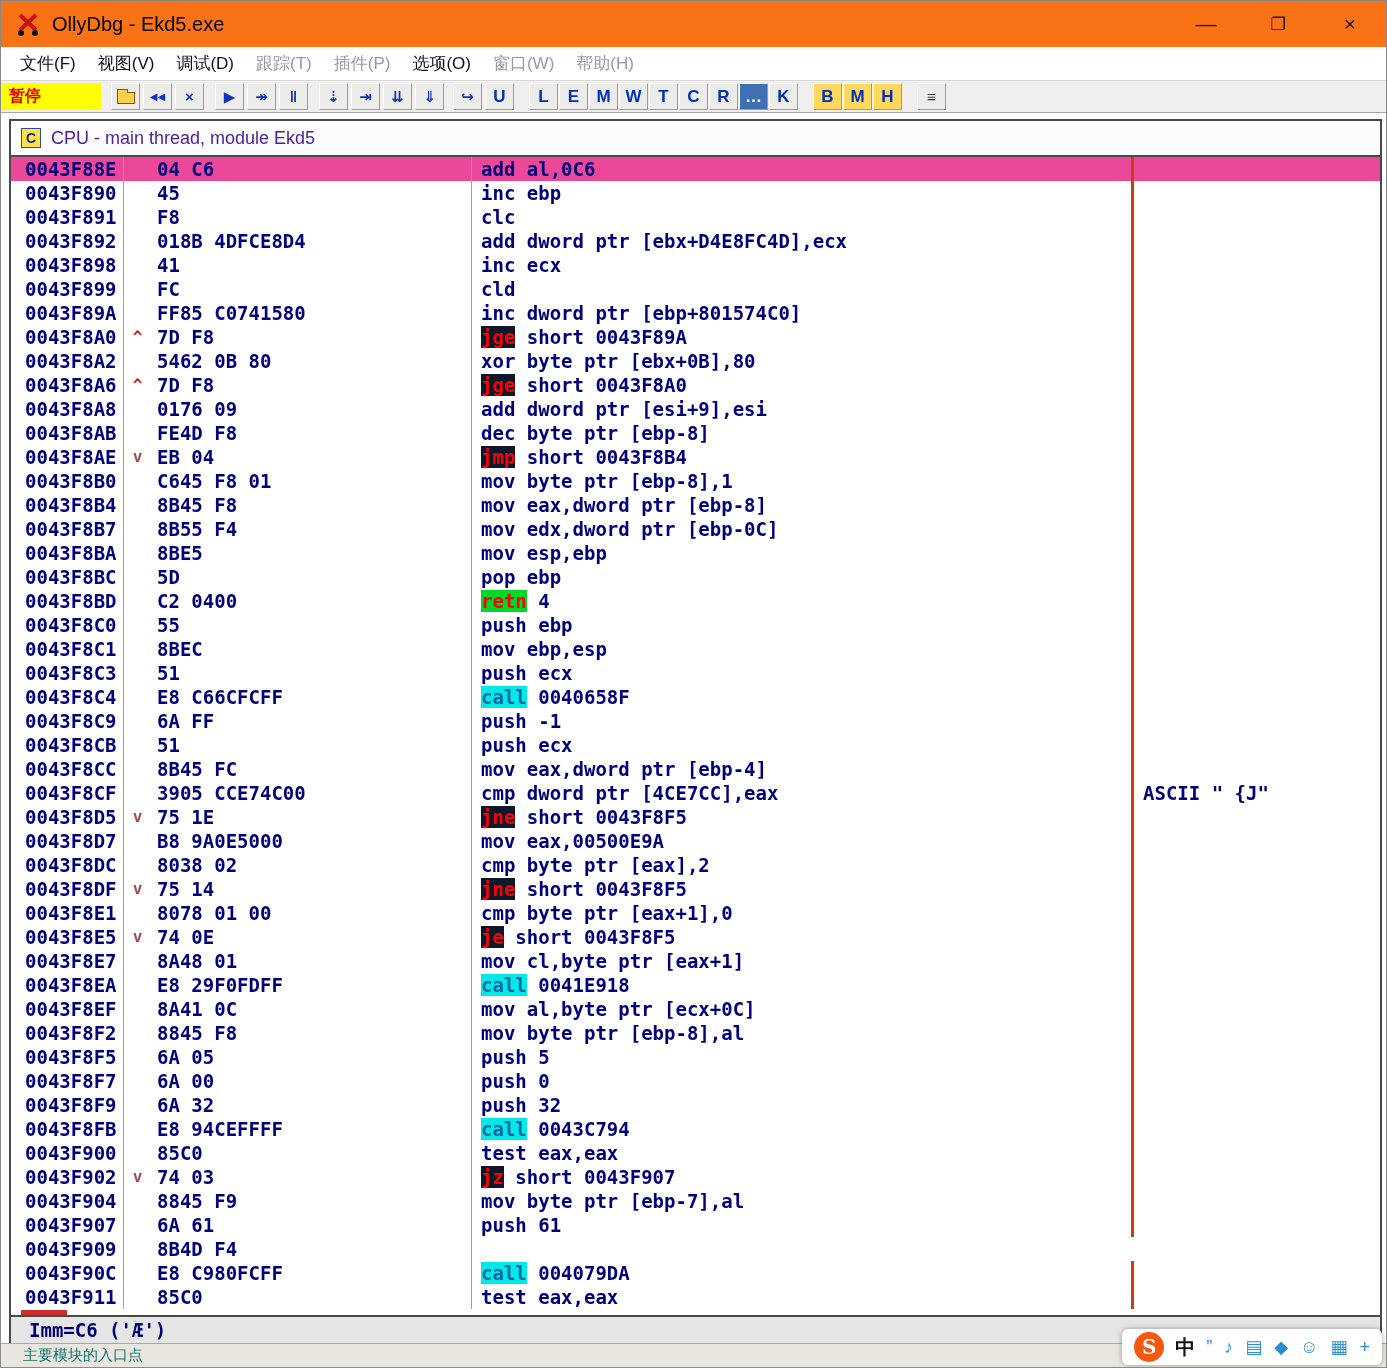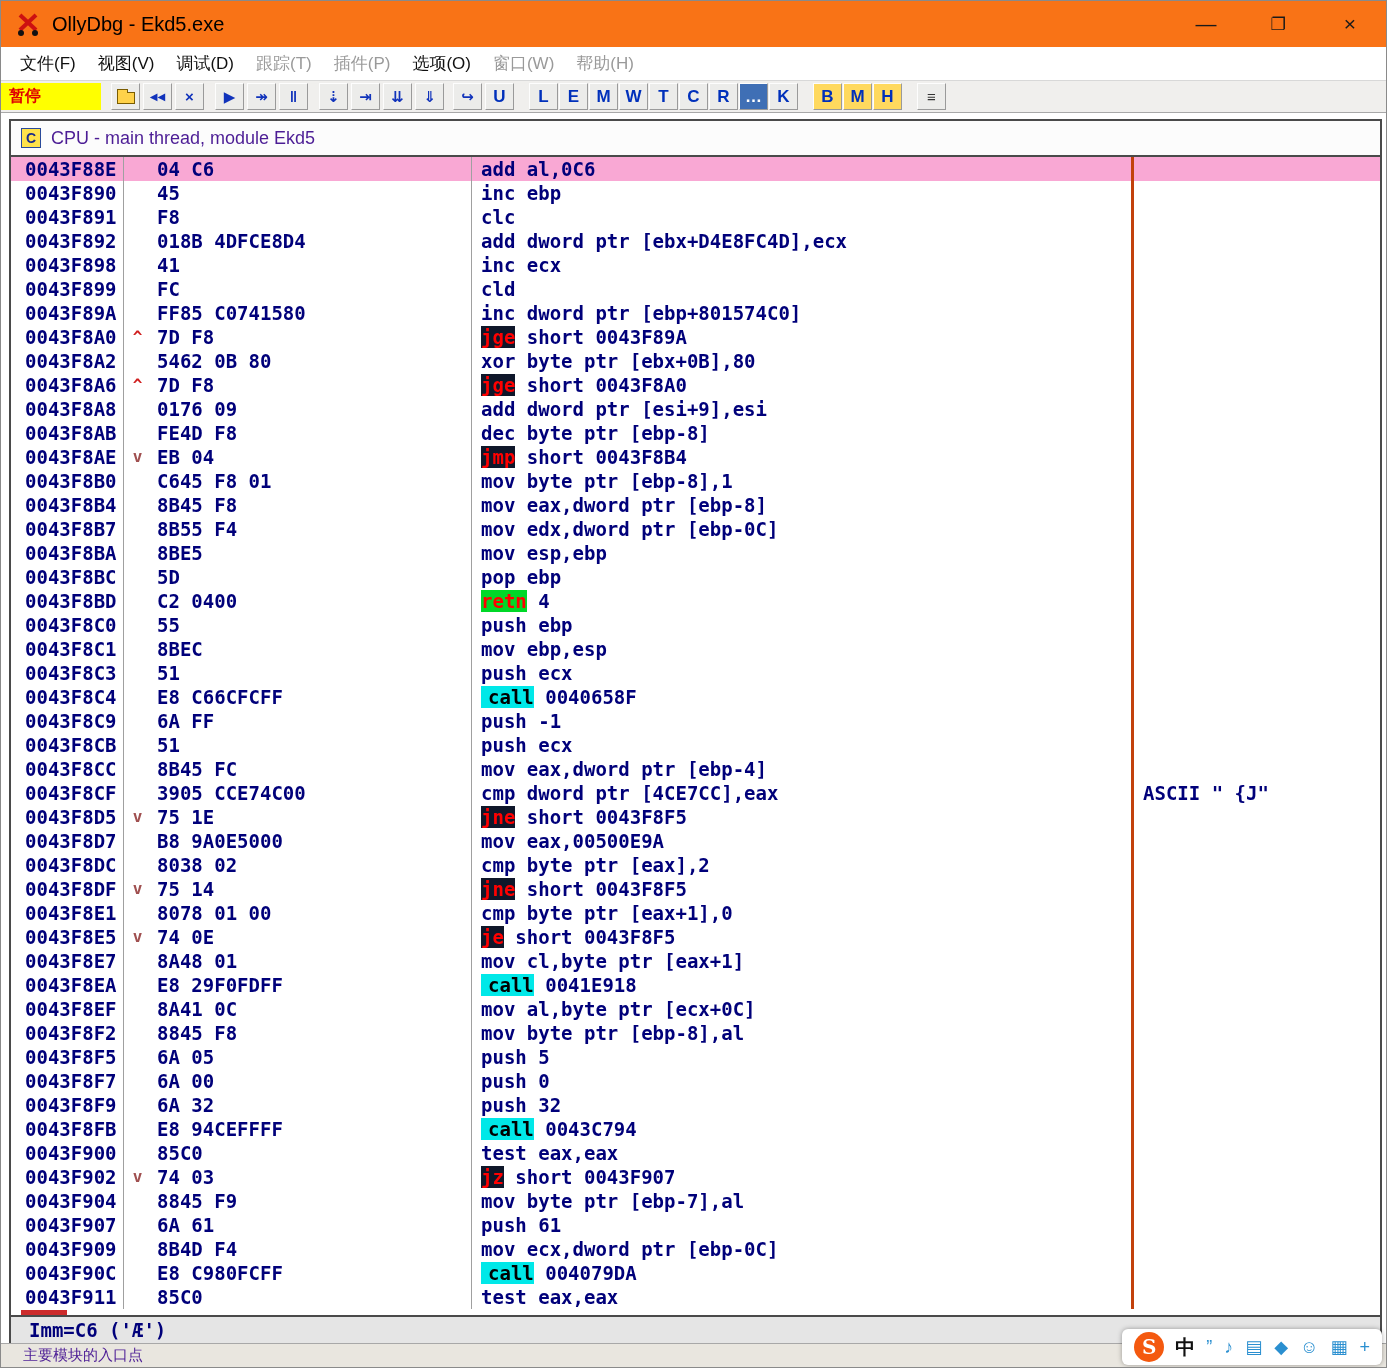--- a/index.html
+++ b/index.html
@@ -29,36 +29,36 @@
   .folder-icon{width:18px;height:12px;background:#ffd24a;border:1px solid #7a5c00;position:relative;margin-top:3px;}
   .folder-icon::before{content:'';position:absolute;left:-1px;top:-4px;width:9px;height:3px;background:#ffd24a;border:1px solid #7a5c00;border-bottom:none;}
   
   .cpu-frame{position:absolute;left:8px;top:118px;width:1373px;height:1226px;border:2px solid #4a4a4a;background:#ffffff;}
   .cpu-titlebar{height:36px;background:#fcfcfc;border-bottom:2px solid #4a4a4a;display:flex;align-items:center;padding-left:10px;}
   .cpu-icon{width:20px;height:20px;background:#ffe24a;border:1px solid #2a4a9a;color:#1a2a8a;font-weight:bold;font-size:14px;display:flex;align-items:center;justify-content:center;flex:0 0 auto;}
   .cpu-title{margin-left:10px;font-size:18px;color:#4c1d95;}
   
   .disasm{height:1158px;background:#ffffff;overflow:hidden;font-family:"DejaVu Sans Mono","Liberation Mono",monospace;font-weight:bold;font-size:19px;color:#00007a;}
   .drow{display:flex;height:24px;line-height:24px;white-space:pre;}
-  .drow.sel{background:#f9a8d4;}
+  .drow.sel{background:#ec4899;}
   .c-addr{width:113px;padding-left:14px;border-right:1px solid #a0a0a0;flex:0 0 auto;}
   .c-arrow{width:27px;flex:0 0 auto;text-align:center;font-size:16px;}
   .c-arrow.up{color:#d02020;}
   .c-arrow.down{color:#a05050;}
   .c-bytes{width:321px;padding-left:6px;border-right:1px solid #a0a0a0;flex:0 0 auto;}
   .c-dis{width:662px;padding-left:9px;border-right:3px solid #c2410c;flex:0 0 auto;overflow:hidden;}
   .c-cmt{flex:1;padding-left:9px;overflow:hidden;}
   .mn.hl-jump{color:#ff0000;background:#0f172a;}
   .mn.hl-ret{color:#ff0000;background:#00d828;}
-  .mn.hl-call{color:#000000;background:#00e8e8;padding-left:7px;}
+  .mn.hl-call{color:#0369a1;background:#00e8e8;}
   .red-sliver{margin-left:10px;margin-top:1px;width:46px;height:5px;background:#cc2b2b;}
   
   .info-pane{height:28px;background:#e5e5e5;border-top:2px solid #4a4a4a;display:flex;align-items:center;font-family:"DejaVu Sans Mono","Liberation Mono",monospace;font-weight:bold;font-size:19px;color:#00007a;padding-left:18px;}
   
-  .statusbar{position:absolute;left:0;bottom:0;width:100%;height:24px;background:#e9e6df;border-top:1px solid #a8a8a8;display:flex;align-items:center;padding-left:22px;font-size:15px;color:#4c1d95;}
+  .statusbar{position:absolute;left:0;bottom:0;width:100%;height:24px;background:#e9e6df;border-top:1px solid #a8a8a8;display:flex;align-items:center;padding-left:22px;font-size:15px;color:#0f766e;}
   
   .ime-bar{position:absolute;right:4px;bottom:2px;height:36px;background:#ffffff;border-radius:6px;box-shadow:0 0 5px rgba(0,0,0,0.35);display:flex;align-items:center;gap:11px;padding:0 12px;}
   .ime-logo{width:30px;height:30px;border-radius:50%;background:#f4590f;color:#fff;font-weight:bold;font-size:20px;display:flex;align-items:center;justify-content:center;font-family:"DejaVu Serif","Liberation Serif",serif;}
   .ime-mode{font-size:20px;font-weight:bold;color:#111;}
   .ime-icon{font-size:18px;color:#2a8fd0;line-height:1;}
 </style>
 </head>
 <body>
 
 <div class="titlebar">
@@ -167,21 +167,21 @@
         <div class="drow"><span class="c-addr">0043F8EF</span><span class="c-arrow "></span><span class="c-bytes">8A41 0C</span><span class="c-dis"><span class="mn">mov</span> al,byte ptr [ecx+0C]</span><span class="c-cmt"></span></div>
         <div class="drow"><span class="c-addr">0043F8F2</span><span class="c-arrow "></span><span class="c-bytes">8845 F8</span><span class="c-dis"><span class="mn">mov</span> byte ptr [ebp-8],al</span><span class="c-cmt"></span></div>
         <div class="drow"><span class="c-addr">0043F8F5</span><span class="c-arrow "></span><span class="c-bytes">6A 05</span><span class="c-dis"><span class="mn">push</span> 5</span><span class="c-cmt"></span></div>
         <div class="drow"><span class="c-addr">0043F8F7</span><span class="c-arrow "></span><span class="c-bytes">6A 00</span><span class="c-dis"><span class="mn">push</span> 0</span><span class="c-cmt"></span></div>
         <div class="drow"><span class="c-addr">0043F8F9</span><span class="c-arrow "></span><span class="c-bytes">6A 32</span><span class="c-dis"><span class="mn">push</span> 32</span><span class="c-cmt"></span></div>
         <div class="drow"><span class="c-addr">0043F8FB</span><span class="c-arrow "></span><span class="c-bytes">E8 94CEFFFF</span><span class="c-dis"><span class="mn hl-call">call</span> 0043C794</span><span class="c-cmt"></span></div>
         <div class="drow"><span class="c-addr">0043F900</span><span class="c-arrow "></span><span class="c-bytes">85C0</span><span class="c-dis"><span class="mn">test</span> eax,eax</span><span class="c-cmt"></span></div>
         <div class="drow"><span class="c-addr">0043F902</span><span class="c-arrow down">v</span><span class="c-bytes">74 03</span><span class="c-dis"><span class="mn hl-jump">jz</span> short 0043F907</span><span class="c-cmt"></span></div>
         <div class="drow"><span class="c-addr">0043F904</span><span class="c-arrow "></span><span class="c-bytes">8845 F9</span><span class="c-dis"><span class="mn">mov</span> byte ptr [ebp-7],al</span><span class="c-cmt"></span></div>
         <div class="drow"><span class="c-addr">0043F907</span><span class="c-arrow "></span><span class="c-bytes">6A 61</span><span class="c-dis"><span class="mn">push</span> 61</span><span class="c-cmt"></span></div>
-        <div class="drow"><span class="c-addr">0043F909</span><span class="c-arrow "></span><span class="c-bytes">8B4D F4</span><span class="c-dis"><span class="mn">mov</span> ecx,dword ptr [ebp-0C]</span><span class="c-cmt"></span></div>
+        <div class="drow"><span class="c-addr">0043F909</span><span class="c-arrow "></span><span class="c-bytes">8B4D F4</span><span class="c-cmt"></span></div>
         <div class="drow"><span class="c-addr">0043F90C</span><span class="c-arrow "></span><span class="c-bytes">E8 C980FCFF</span><span class="c-dis"><span class="mn hl-call">call</span> 004079DA</span><span class="c-cmt"></span></div>
         <div class="drow"><span class="c-addr">0043F911</span><span class="c-arrow "></span><span class="c-bytes">85C0</span><span class="c-dis"><span class="mn">test</span> eax,eax</span><span class="c-cmt"></span></div>
       </div>
     <div class="red-sliver"></div>
   </div>
   <div class="info-pane">
     <span>Imm=C6 ('Æ')</span>
   </div>
 </div>
 

